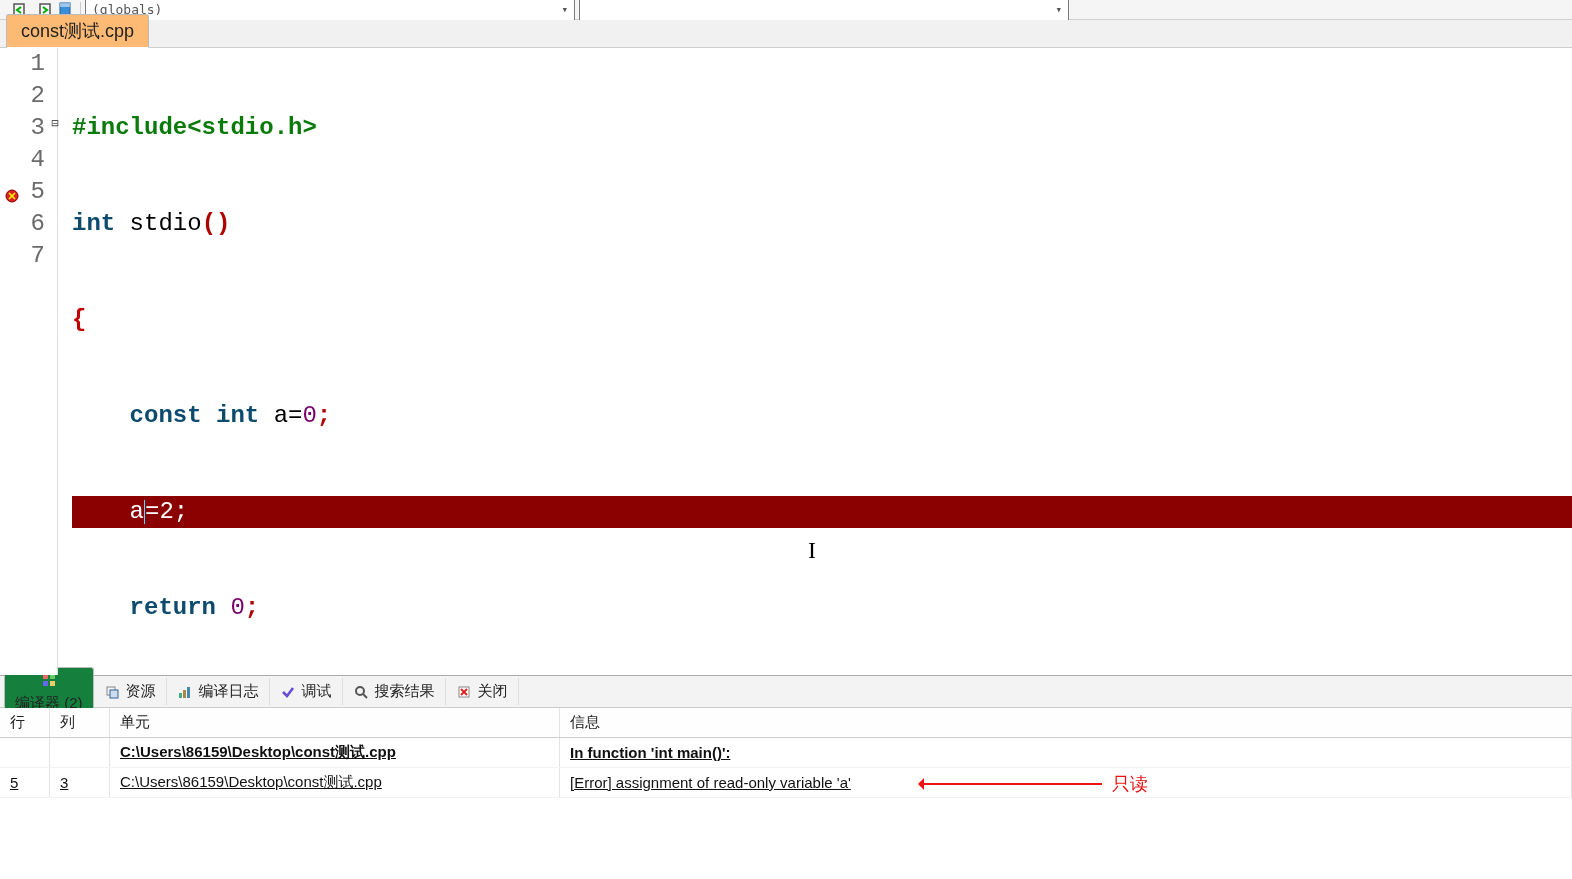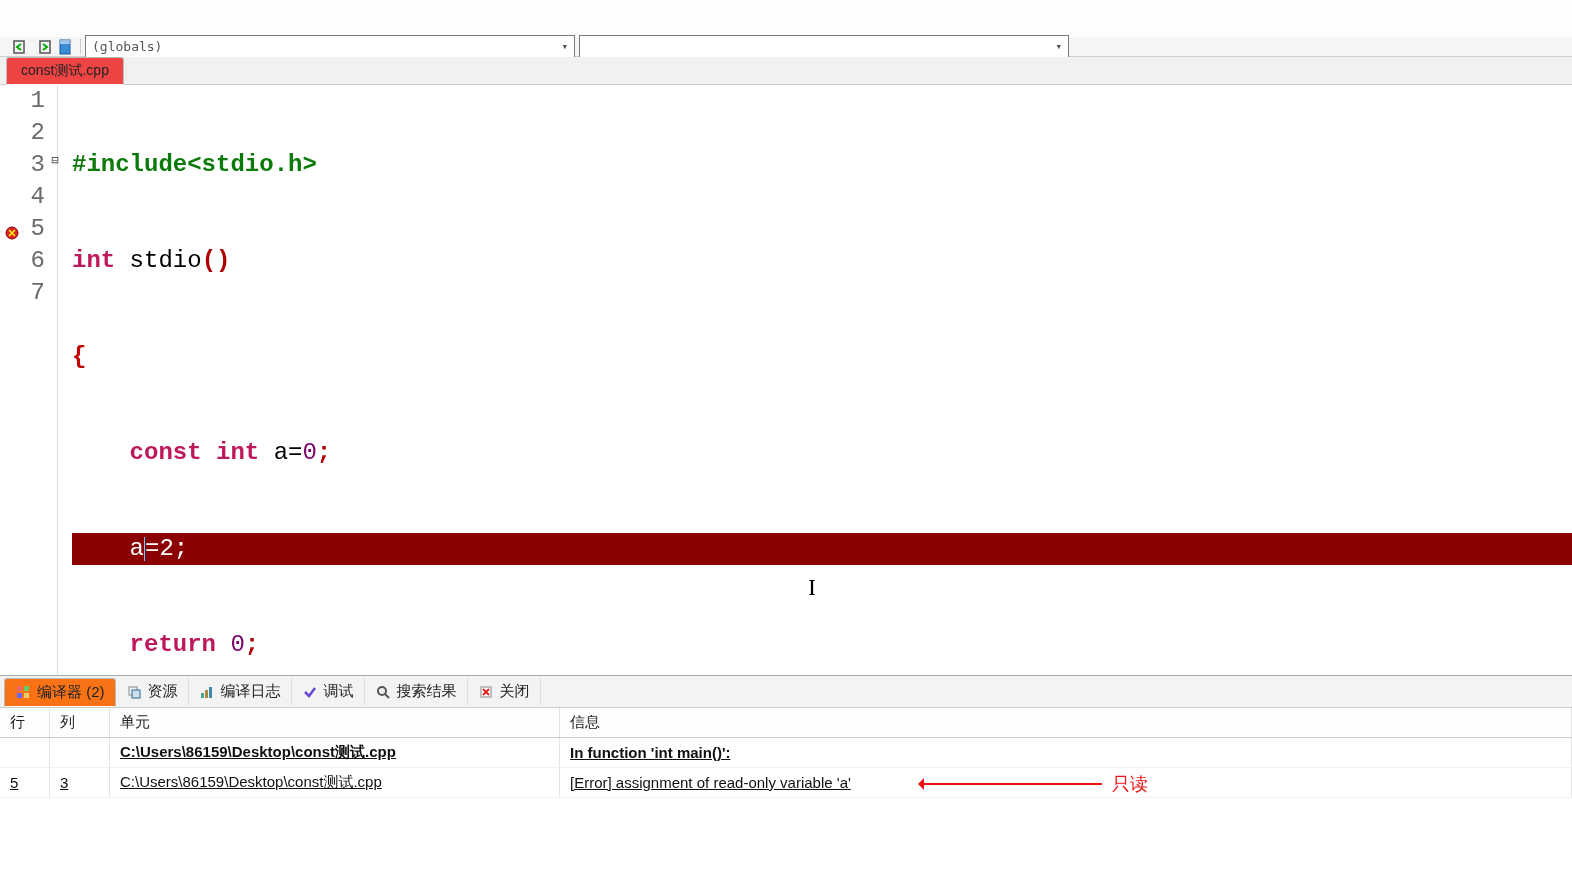--- a/index.html
+++ b/index.html
@@ -17,21 +17,20 @@
 
   
   .toolbar-row {
     display: flex;
     align-items: center;
     height: 20px;
     padding: 2px 6px;
     background: #f5f5f5;
     border-bottom: 1px solid #d0d0d0;
     gap: 4px;
-    margin-top: 37px;
   }
   .toolbar-icons { display:flex; gap:4px; padding:0 6px; border-right:1px solid #ccc; height:100%; align-items:center;}
   .toolbar-icon { width:18px; height:18px; display:flex; align-items:center; justify-content:center; }
   .combo {
     height: 24px;
     border: 1px solid #7a7a7a;
     background: #fff;
     display: flex;
     align-items: center;
     justify-content: space-between;
@@ -46,25 +45,25 @@
 
   
   .tabbar {
     display:flex; align-items:flex-end;
     height:28px; padding:4px 6px 0 6px;
     background:#f1f1f1;
     border-bottom:1px solid #ccc;
   }
   .tab {
     padding:4px 14px 4px 14px;
-    background:#ef4444;
+    background:#fdba74;
     border:1px solid #bbb;
     border-bottom:1px solid #fff;
     border-radius:3px 3px 0 0;
-    font-size:14px;
+    font-size:18px;
     color:#222;
     margin-bottom:-1px;
   }
 
   
   .editor-area {
     flex:1;
     display:flex;
     background:#fff;
     overflow:hidden;
@@ -84,21 +83,21 @@
   }
   .gutter .ln { height:32px; position:relative; padding-right:4px;}
   .gutter .ln .foldm { position:absolute; right:-12px; top:6px; width:12px; height:12px; font-size:12px; line-height:12px; text-align:center; color:#555;}
   .gutter .ln .bp { position:absolute; left:4px; top:6px; width:16px; height:16px; }
   .code {
     flex:1; position:relative; white-space:pre; overflow:hidden;
     padding-left:14px;
   }
   .code-line { height:32px; }
   .code-line.err { background:#8B0000; color:#fff; }
-  .kw { color:#be185d; font-weight:bold; }
+  .kw { color:#0c4a6e; font-weight:bold; }
   .kwg { color:#0a7a0a; font-weight:bold; }
   .pun { color:#b00000; font-weight:bold; }
   .brace { color:#c00000; font-weight:bold; }
   .num { color:#7a006a; }
   .err .caret { border-left:1px solid #5bd5ff; height:24px; display:inline-block; vertical-align:middle;}
   .ibeam-cursor {
     position:absolute;
     left:750px; top:486px;
     font-size:24px; color:#000;
     font-family: "Times New Roman", serif;
@@ -119,21 +118,21 @@
     background:#f3f3f3;
     border-bottom:1px solid #ccc;
   }
   .ptab {
     display:flex; align-items:center; gap:6px;
     padding:4px 10px;
     font-size:15px; color:#222;
     border-right:1px solid #ddd;
     cursor:default;
   }
-  .ptab.active { background:#f97316; border:1px solid #bbb; border-bottom-color:#fff; border-radius:3px 3px 0 0; margin-bottom:-1px;}
+  .ptab.active { background:#15803d; border:1px solid #bbb; border-bottom-color:#fff; border-radius:3px 3px 0 0; margin-bottom:-1px;flex-direction:column;}
   .ptab .ic { width:16px; height:16px; display:inline-flex; align-items:center; justify-content:center;}
 
   .grid-header {
     display:flex; height:30px; background:#fefefe; border-bottom:1px solid #ccc;
     font-size:15px; color:#222;
   }
   .grid-header .col, .grid-row .col {
     padding:4px 10px; border-right:1px solid #e3e3e3; display:flex; align-items:center;
   }
   .col.line { width:50px; }

